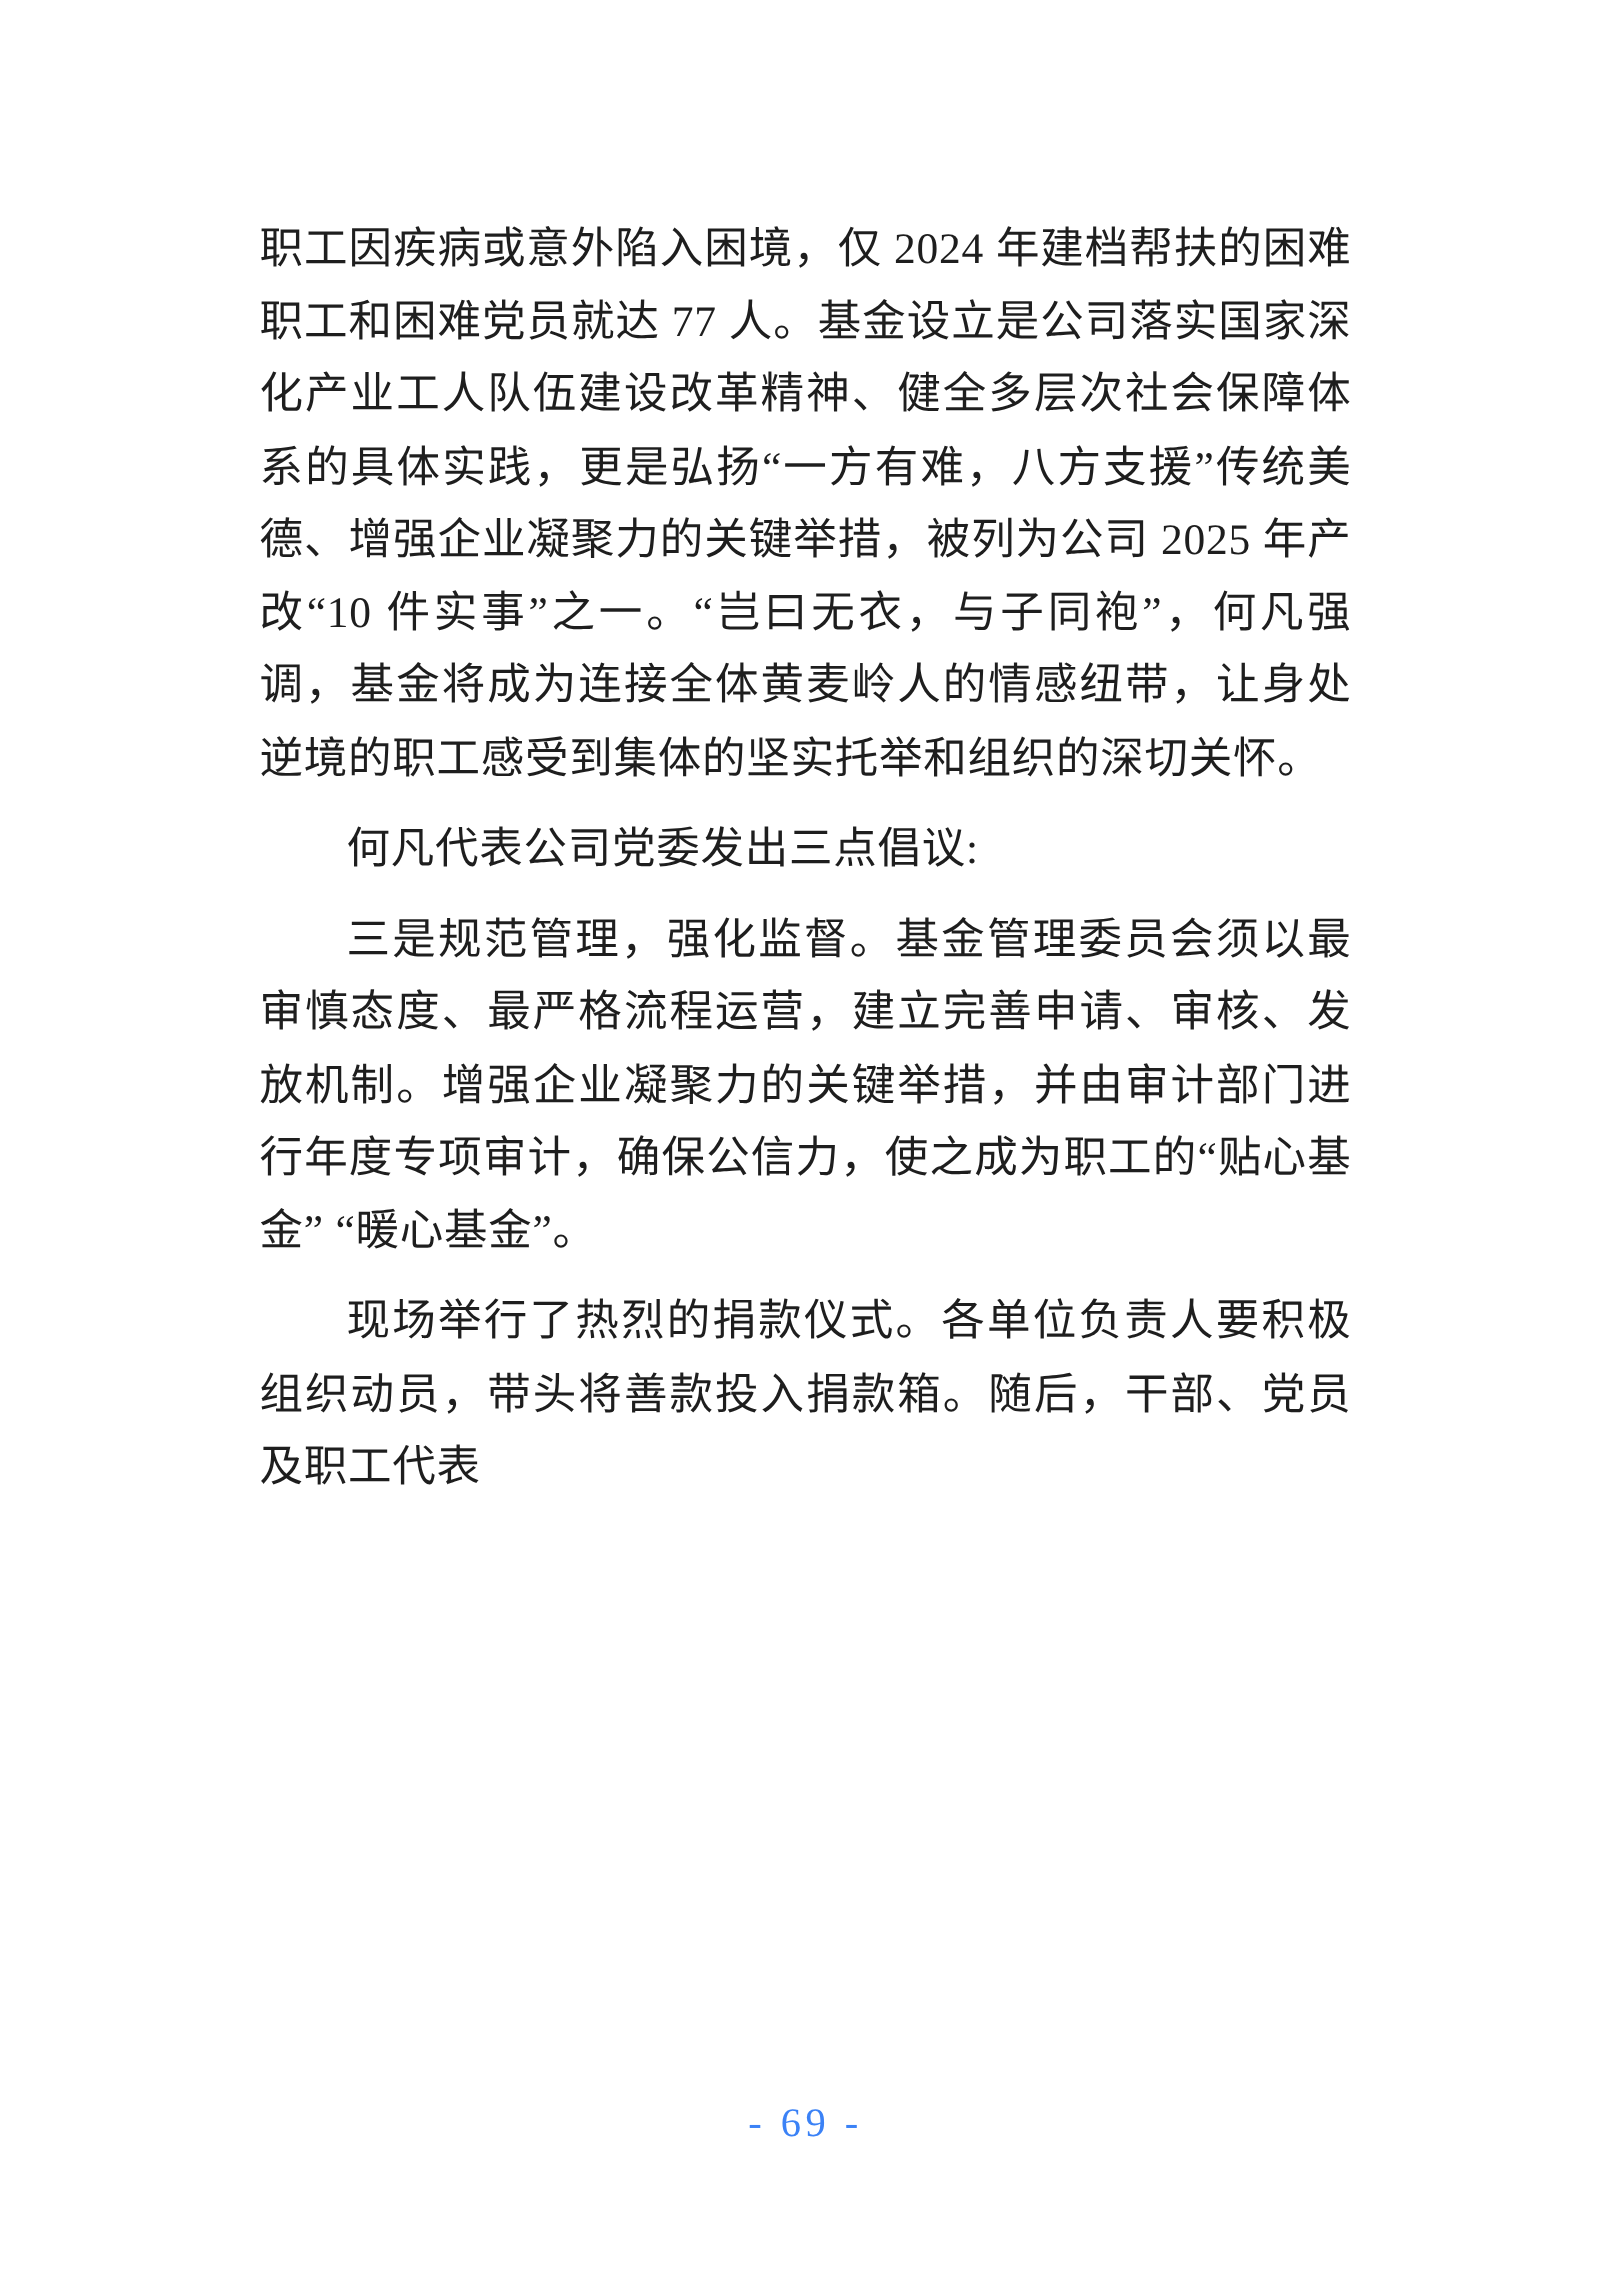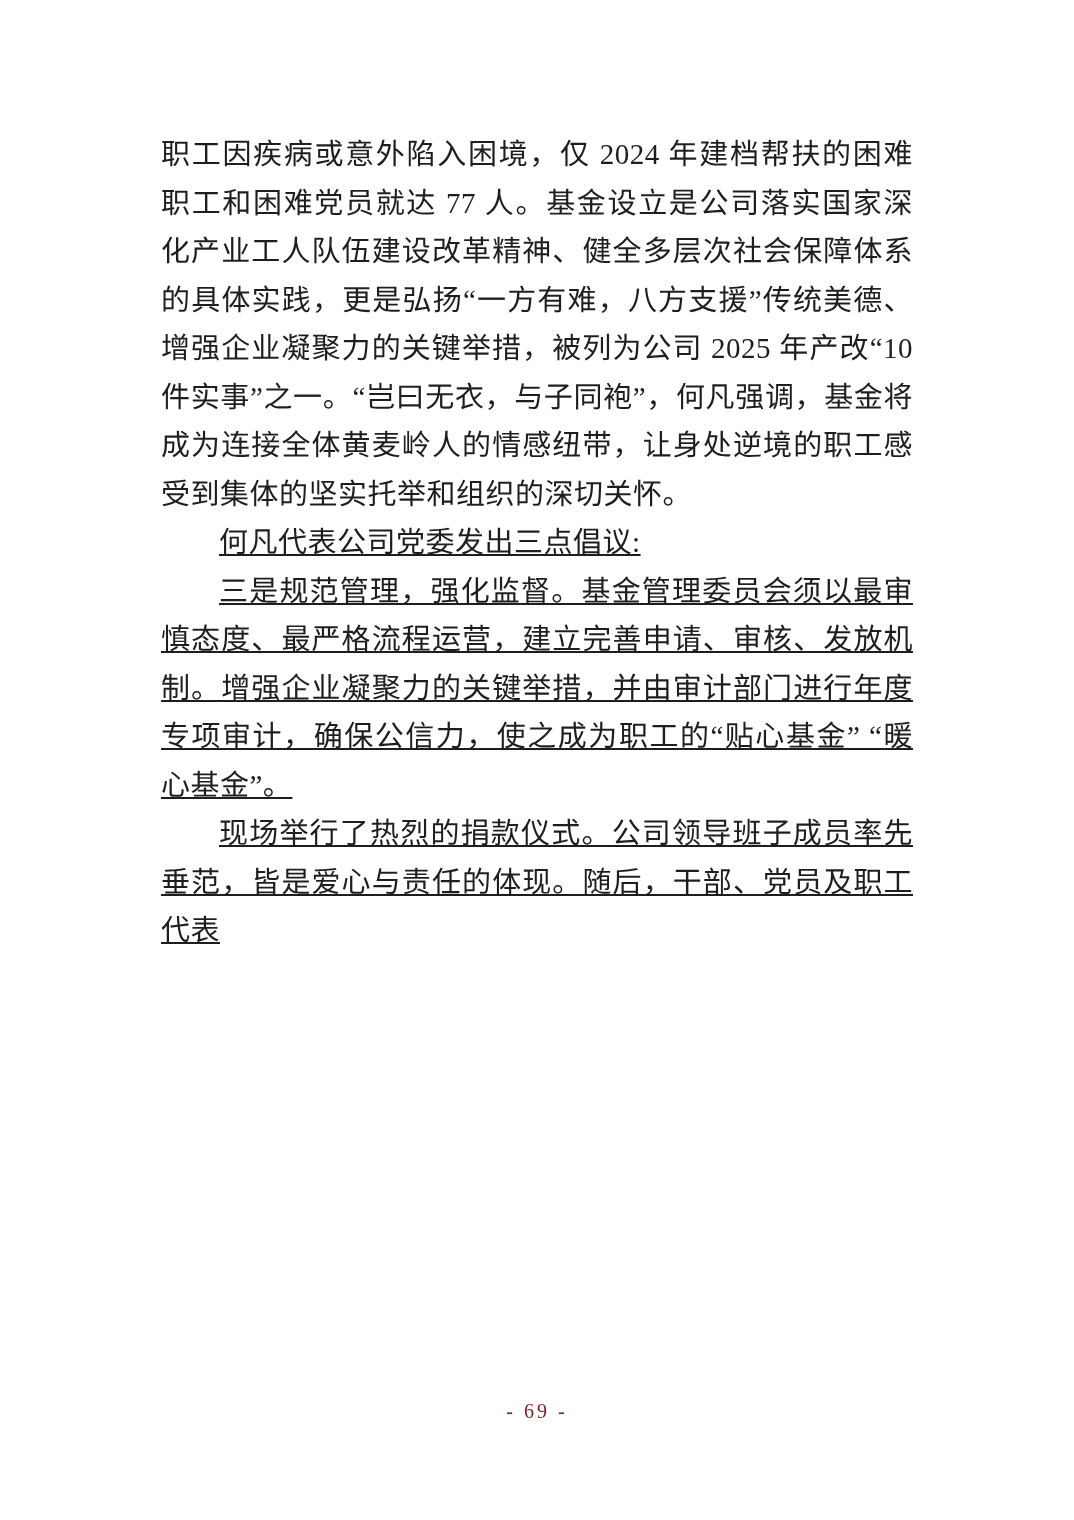--- a/index.html
+++ b/index.html
@@ -16,49 +16,48 @@
     font-family: "Liberation Serif", "DejaVu Serif", serif;
     color: #1e1e1e;
   }
   .content {
     position: absolute;
     left: 161px;
     top: 130px;
     width: 752px;
   }
   .content p {
-    margin: 0;
+    margin: 12px;
     padding: 0;
     font-size: 29px;
     line-height: 48.5px;
     font-weight: 400;
     text-align: justify;
     text-justify: inter-ideograph;
     letter-spacing: 0.5px;
   }
   .content p.indent {
     text-indent: 2em;
-    text-decoration: underline;
   }
   .footer {
     position: absolute;
     top: 1400px;
     left: 0;
     width: 100%;
     text-align: center;
-    font-size: 20px;
+    font-size: 27px;
     letter-spacing: 3px;
-    color: #7f1d1d;
+    color: #3b82f6;
   }
 </style>
 </head>
 <body>
 
 <div class="page">
   <div class="content">
     <p>职工因疾病或意外陷入困境，仅 2024 年建档帮扶的困难职工和困难党员就达 77 人。基金设立是公司落实国家深化产业工人队伍建设改革精神、健全多层次社会保障体系的具体实践，更是弘扬“一方有难，八方支援”传统美德、增强企业凝聚力的关键举措，被列为公司 2025 年产改“10 件实事”之一。“岂曰无衣，与子同袍”，何凡强调，基金将成为连接全体黄麦岭人的情感纽带，让身处逆境的职工感受到集体的坚实托举和组织的深切关怀。</p>
     <p class="indent">何凡代表公司党委发出三点倡议:</p>
     <p class="indent">三是规范管理，强化监督。基金管理委员会须以最审慎态度、最严格流程运营，建立完善申请、审核、发放机制。增强企业凝聚力的关键举措，并由审计部门进行年度专项审计，确保公信力，使之成为职工的“贴心基金” “暖心基金”。</p>
-    <p class="indent">现场举行了热烈的捐款仪式。公司领导班子成员率先垂范，皆是爱心与责任的体现。随后，干部、党员及职工代表</p>
+    <p class="indent">现场举行了热烈的捐款仪式。各单位负责人要积极组织动员，带头将善款投入捐款箱。随后，干部、党员及职工代表</p>
   </div>
 
   <div class="footer">- 69 -</div>
 </div>
 
 </body></html>

